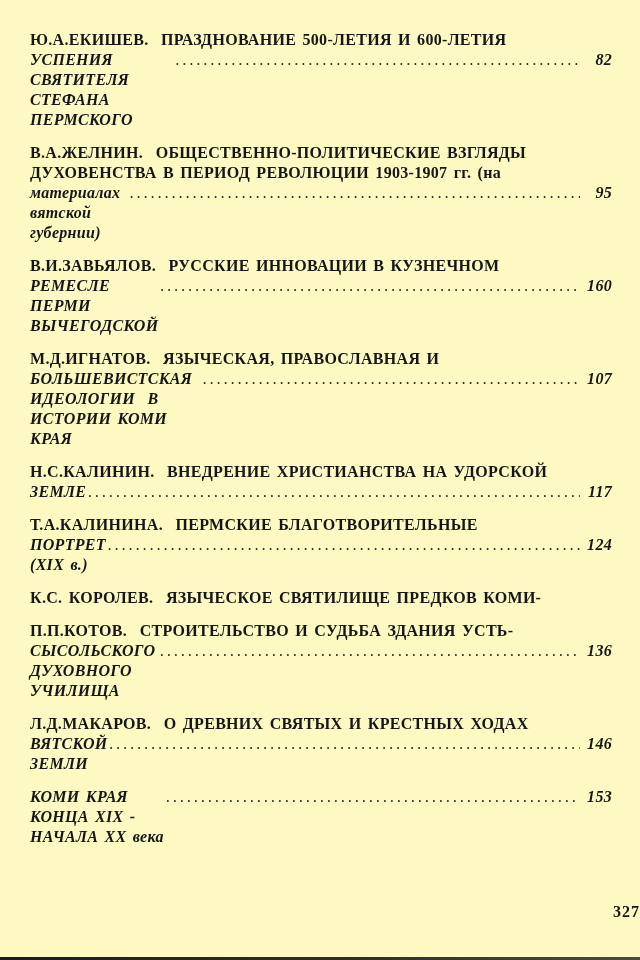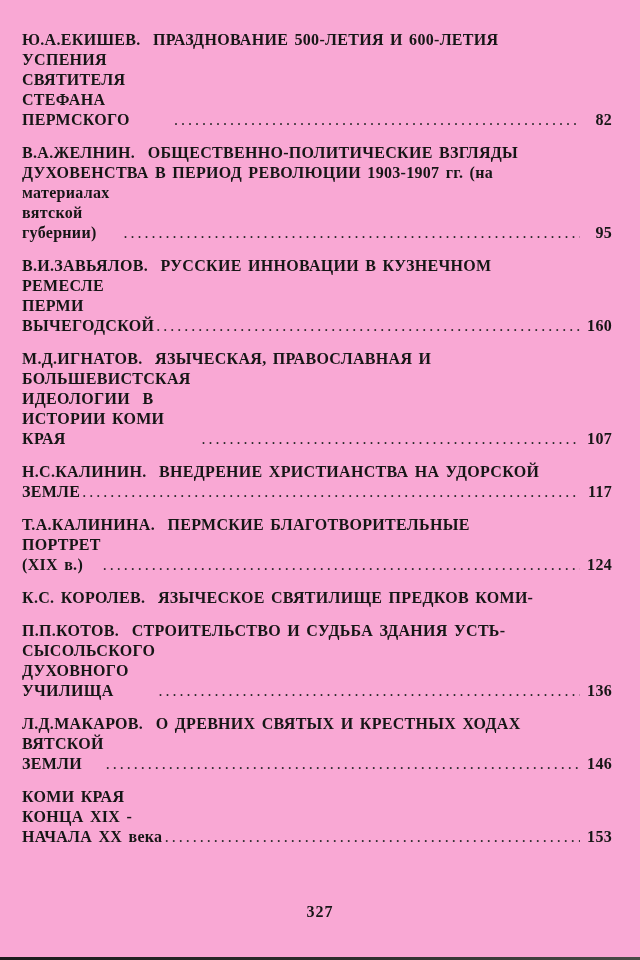--- a/index.html
+++ b/index.html
@@ -5,38 +5,39 @@
   html, body {
     margin: 0;
     padding: 0;
     background: #e8e8e6;
   }
   .page {
     position: relative;
     width: 640px;
     height: 960px;
     margin: 0 auto;
-    background: #f9a8d4;
+    background: #fef9c3;
     color: #161616;
     font-family: "Liberation Serif", "DejaVu Serif", serif;
     font-weight: 700;
     font-size: 16px;
     line-height: 20px;
     letter-spacing: 0.3px;
     word-spacing: 2px;
     overflow: hidden;
     box-sizing: border-box;
-    padding: 30px 28px 0 22px;
+    padding: 30px 28px 0 30px;
   }
   .toc-list { width: 100%; }
   .entry { margin-bottom: 13px; }
   .line { white-space: pre-wrap; }
   .last-line {
     display: flex;
-    align-items: flex-end;
+    align-items: flex-start;
+    font-style: italic;
   }
   .line-text {
     white-space: pre-wrap;
     flex: 0 1 auto;
   }
   .leader {
     flex: 1 1 auto;
     min-width: 16px;
     overflow: hidden;
     white-space: nowrap;
@@ -51,21 +52,21 @@
   .page-num {
     flex: 0 0 auto;
     min-width: 26px;
     text-align: right;
   }
   .footer {
     position: absolute;
     left: 0;
     bottom: 38px;
     width: 100%;
-    text-align: center;
+    text-align: right;
     font-size: 16px;
     letter-spacing: 1px;
   }
   .scan-edge-bottom {
     position: absolute;
     left: 0;
     bottom: 0;
     width: 100%;
     height: 3px;
     background: linear-gradient(to right, #1c1c1c 0%, #2e2e2c 55%, #4a4a46 100%);

